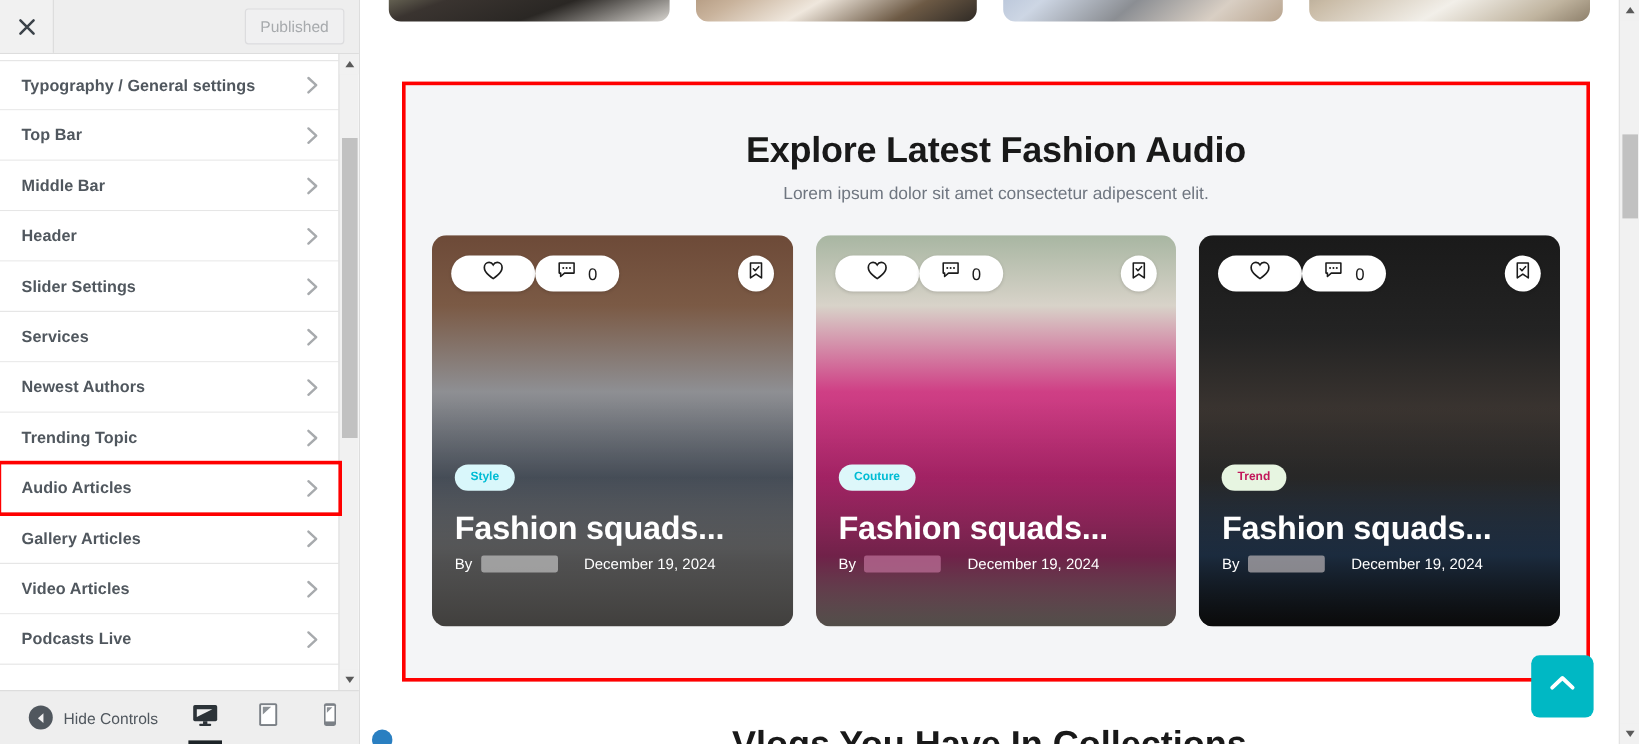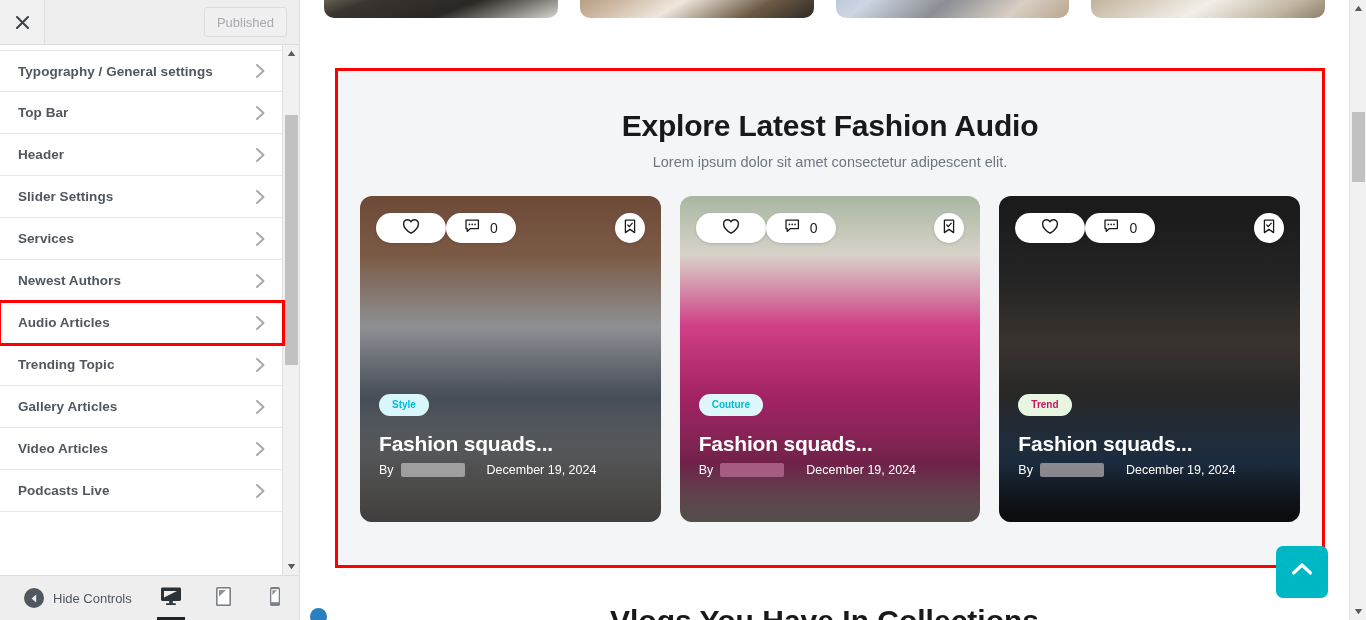--- a/index.html
+++ b/index.html
@@ -240,21 +240,21 @@
   }
   .cat-badge {
     display: inline-block;
     padding: 5px 13px 6px;
     border-radius: 14px;
     font-size: 10px; font-weight: bold;
     cursor: pointer;
   }
   .card-title {
     margin-top: 16px;
-    font-size: 21px; font-weight: bold; color: #ffffff;
+    font-size: 27px; font-weight: bold; color: #ffffff;
     letter-spacing: -0.2px;
     cursor: pointer;
   }
   .card-meta {
     margin-top: 7px;
     display: flex; align-items: center;
     font-size: 12.5px; color: #ffffff;
   }
   .card-meta .by { margin-right: 7px; }
   .author-redact {
@@ -341,20 +341,28 @@
 
         <div class="cz-item">
           <span class="cz-label">Top Bar</span>
           <span class="cz-chevron">
             <svg width="13" height="18" viewBox="0 0 13 18">
                 <path d="M3 3 L9.5 9 L3 15" stroke="#a7aaad" stroke-width="2" fill="none" stroke-linecap="round" stroke-linejoin="round"></path>
               </svg>
           </span>
         </div>
 
+        <div class="cz-item">
+          <span class="cz-label">Middle Bar</span>
+          <span class="cz-chevron">
+            <svg width="13" height="18" viewBox="0 0 13 18">
+                <path d="M3 3 L9.5 9 L3 15" stroke="#a7aaad" stroke-width="2" fill="none" stroke-linecap="round" stroke-linejoin="round"></path>
+              </svg>
+          </span>
+        </div>
 
         <div class="cz-item">
           <span class="cz-label">Header</span>
           <span class="cz-chevron">
             <svg width="13" height="18" viewBox="0 0 13 18">
                 <path d="M3 3 L9.5 9 L3 15" stroke="#a7aaad" stroke-width="2" fill="none" stroke-linecap="round" stroke-linejoin="round"></path>
               </svg>
           </span>
         </div>
 
@@ -371,38 +379,38 @@
           <span class="cz-label">Services</span>
           <span class="cz-chevron">
             <svg width="13" height="18" viewBox="0 0 13 18">
                 <path d="M3 3 L9.5 9 L3 15" stroke="#a7aaad" stroke-width="2" fill="none" stroke-linecap="round" stroke-linejoin="round"></path>
               </svg>
           </span>
         </div>
 
         <div class="cz-item">
           <span class="cz-label">Newest Authors</span>
+          <span class="cz-chevron">
+            <svg width="13" height="18" viewBox="0 0 13 18">
+                <path d="M3 3 L9.5 9 L3 15" stroke="#a7aaad" stroke-width="2" fill="none" stroke-linecap="round" stroke-linejoin="round"></path>
+              </svg>
+          </span>
+        </div>
+
+        <div class="cz-item">
+          <span class="cz-label">Trending Topic</span>
           <span class="cz-chevron">
             <svg width="13" height="18" viewBox="0 0 13 18">
                 <path d="M3 3 L9.5 9 L3 15" stroke="#a7aaad" stroke-width="2" fill="none" stroke-linecap="round" stroke-linejoin="round"></path>
               </svg>
           </span>
         </div>
 
         <div class="cz-item highlighted">
           <span class="cz-label">Audio Articles</span>
-          <span class="cz-chevron">
-            <svg width="13" height="18" viewBox="0 0 13 18">
-                <path d="M3 3 L9.5 9 L3 15" stroke="#a7aaad" stroke-width="2" fill="none" stroke-linecap="round" stroke-linejoin="round"></path>
-              </svg>
-          </span>
-        </div>
-
-        <div class="cz-item">
-          <span class="cz-label">Trending Topic</span>
           <span class="cz-chevron">
             <svg width="13" height="18" viewBox="0 0 13 18">
                 <path d="M3 3 L9.5 9 L3 15" stroke="#a7aaad" stroke-width="2" fill="none" stroke-linecap="round" stroke-linejoin="round"></path>
               </svg>
           </span>
         </div>
 
         <div class="cz-item">
           <span class="cz-label">Gallery Articles</span>
           <span class="cz-chevron">

